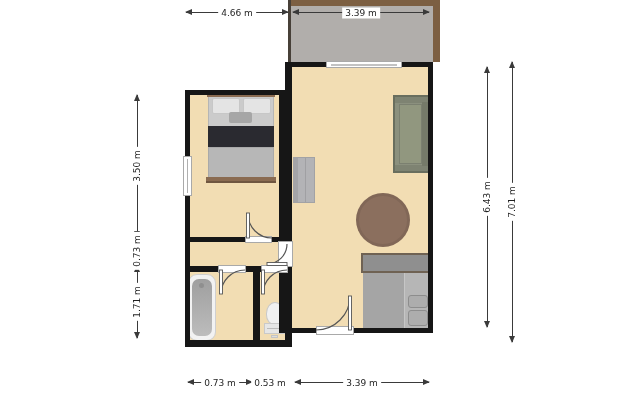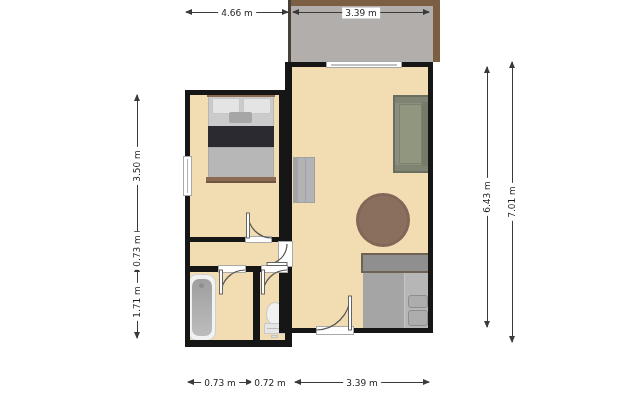--- a/index.html
+++ b/index.html
@@ -149,21 +149,21 @@
       <span class="ar ar-d"></span>
     </div>
   <div class="dimv" style="left:512px;top:62px;height:280px;">
       <span class="ar ar-u"></span>
       <span class="ar ar-d"></span>
     </div>
 
   <div class="dlabel" style="left:237px;top:13px;">4.66 m</div>
   <div class="dlabel" style="left:361px;top:13px;">3.39 m</div>
   <div class="dlabel" style="left:220px;top:383px;">0.73 m</div>
-  <div class="dlabel" style="left:270px;top:383px;">0.72 m</div>
+  <div class="dlabel" style="left:270px;top:383px;">0.53 m</div>
   <div class="dlabel" style="left:362px;top:383px;">3.39 m</div>
   <div class="dlabel vert" style="left:137px;top:166px;">3.50 m</div>
   <div class="dlabel vert" style="left:137px;top:251px;">0.73 m</div>
   <div class="dlabel vert" style="left:137px;top:302px;">1.71 m</div>
   <div class="dlabel vert" style="left:487px;top:197px;">6.43 m</div>
   <div class="dlabel vert" style="left:512px;top:202px;">7.01 m</div>
 
 </div>
 
 </body></html>

